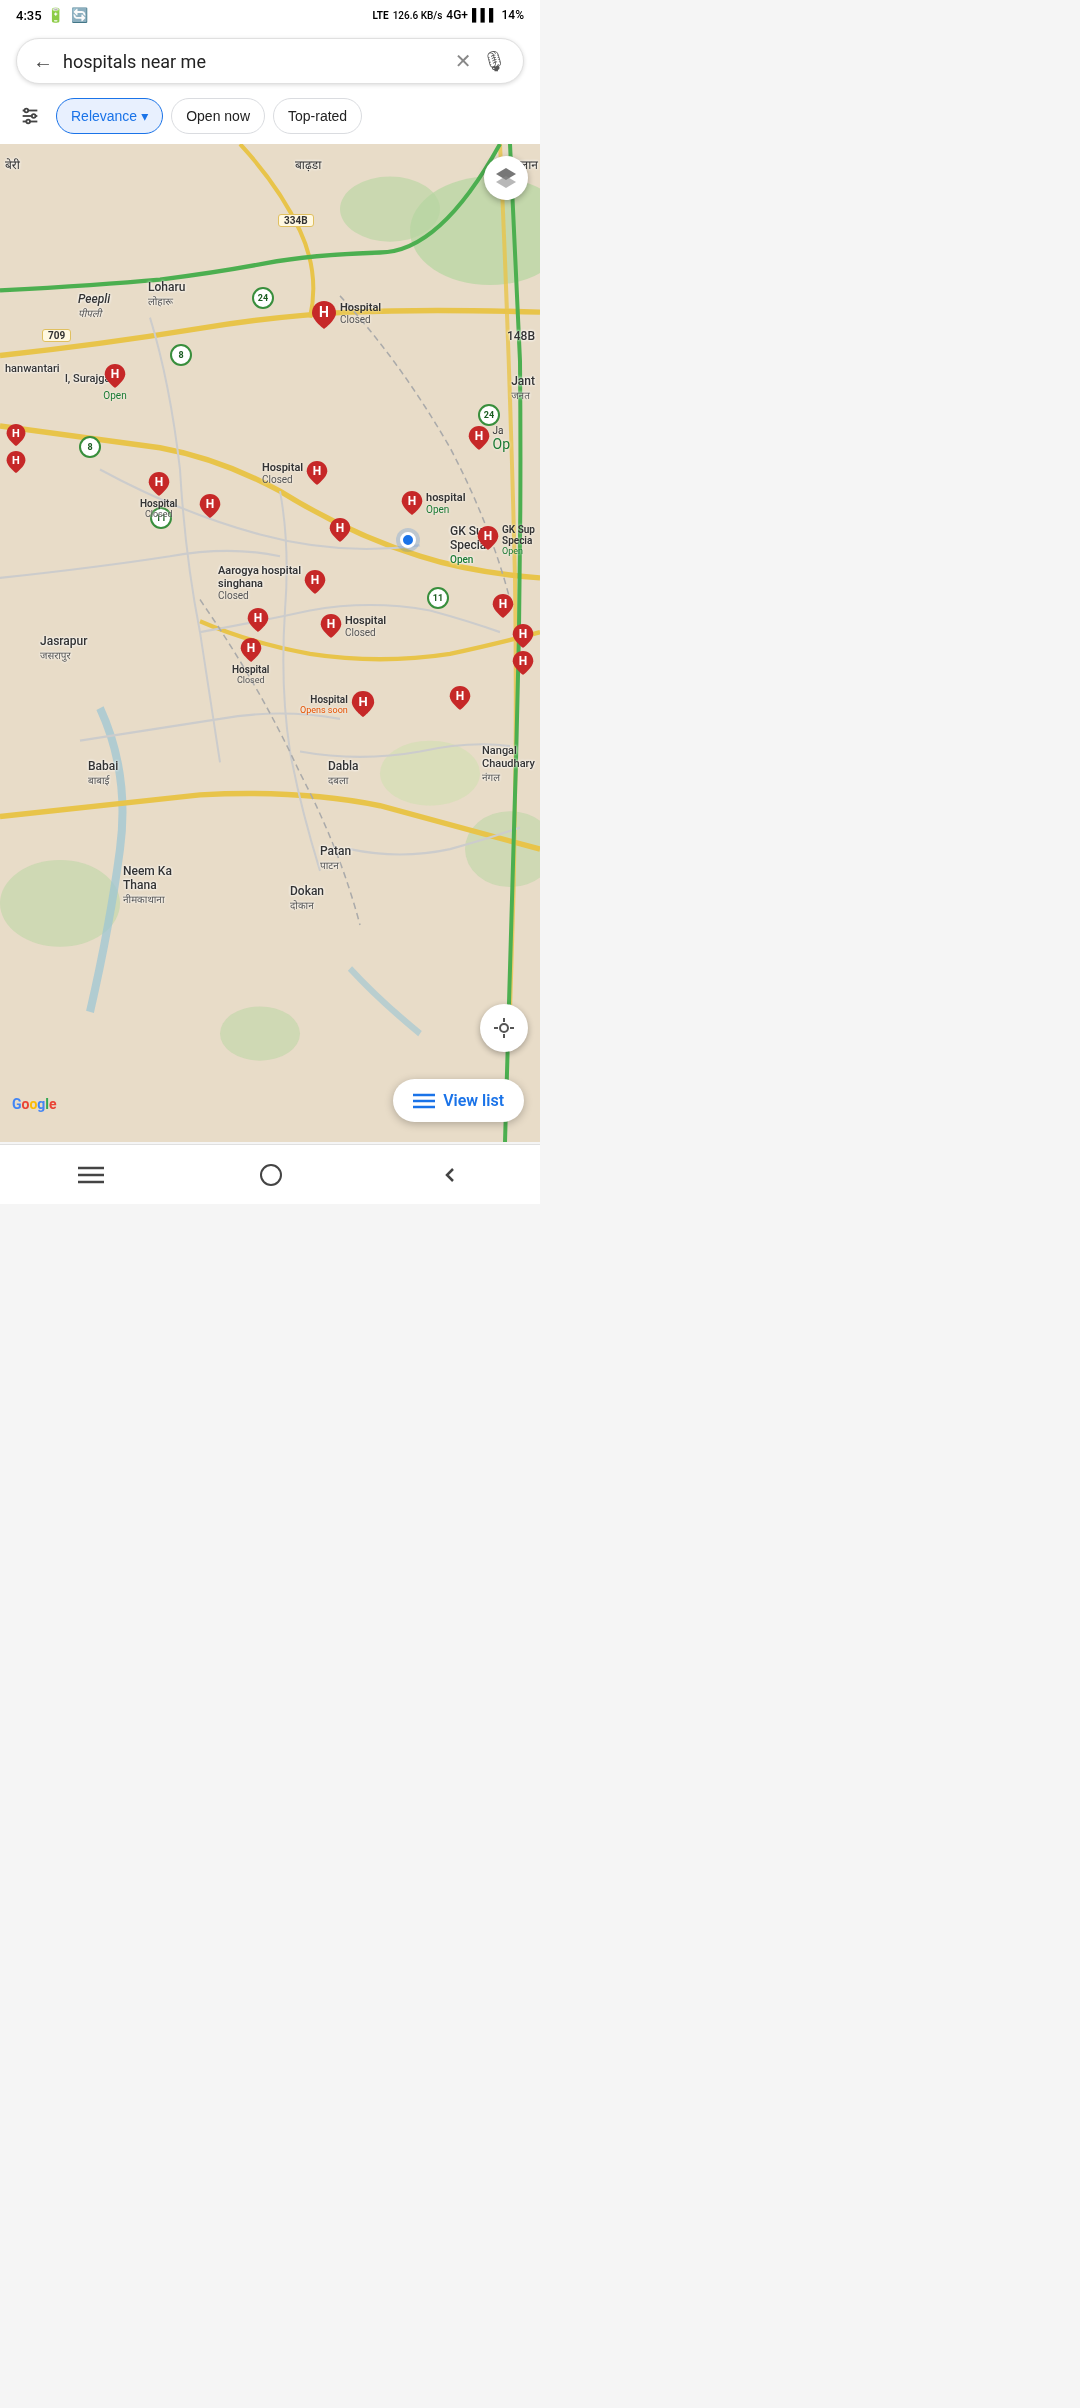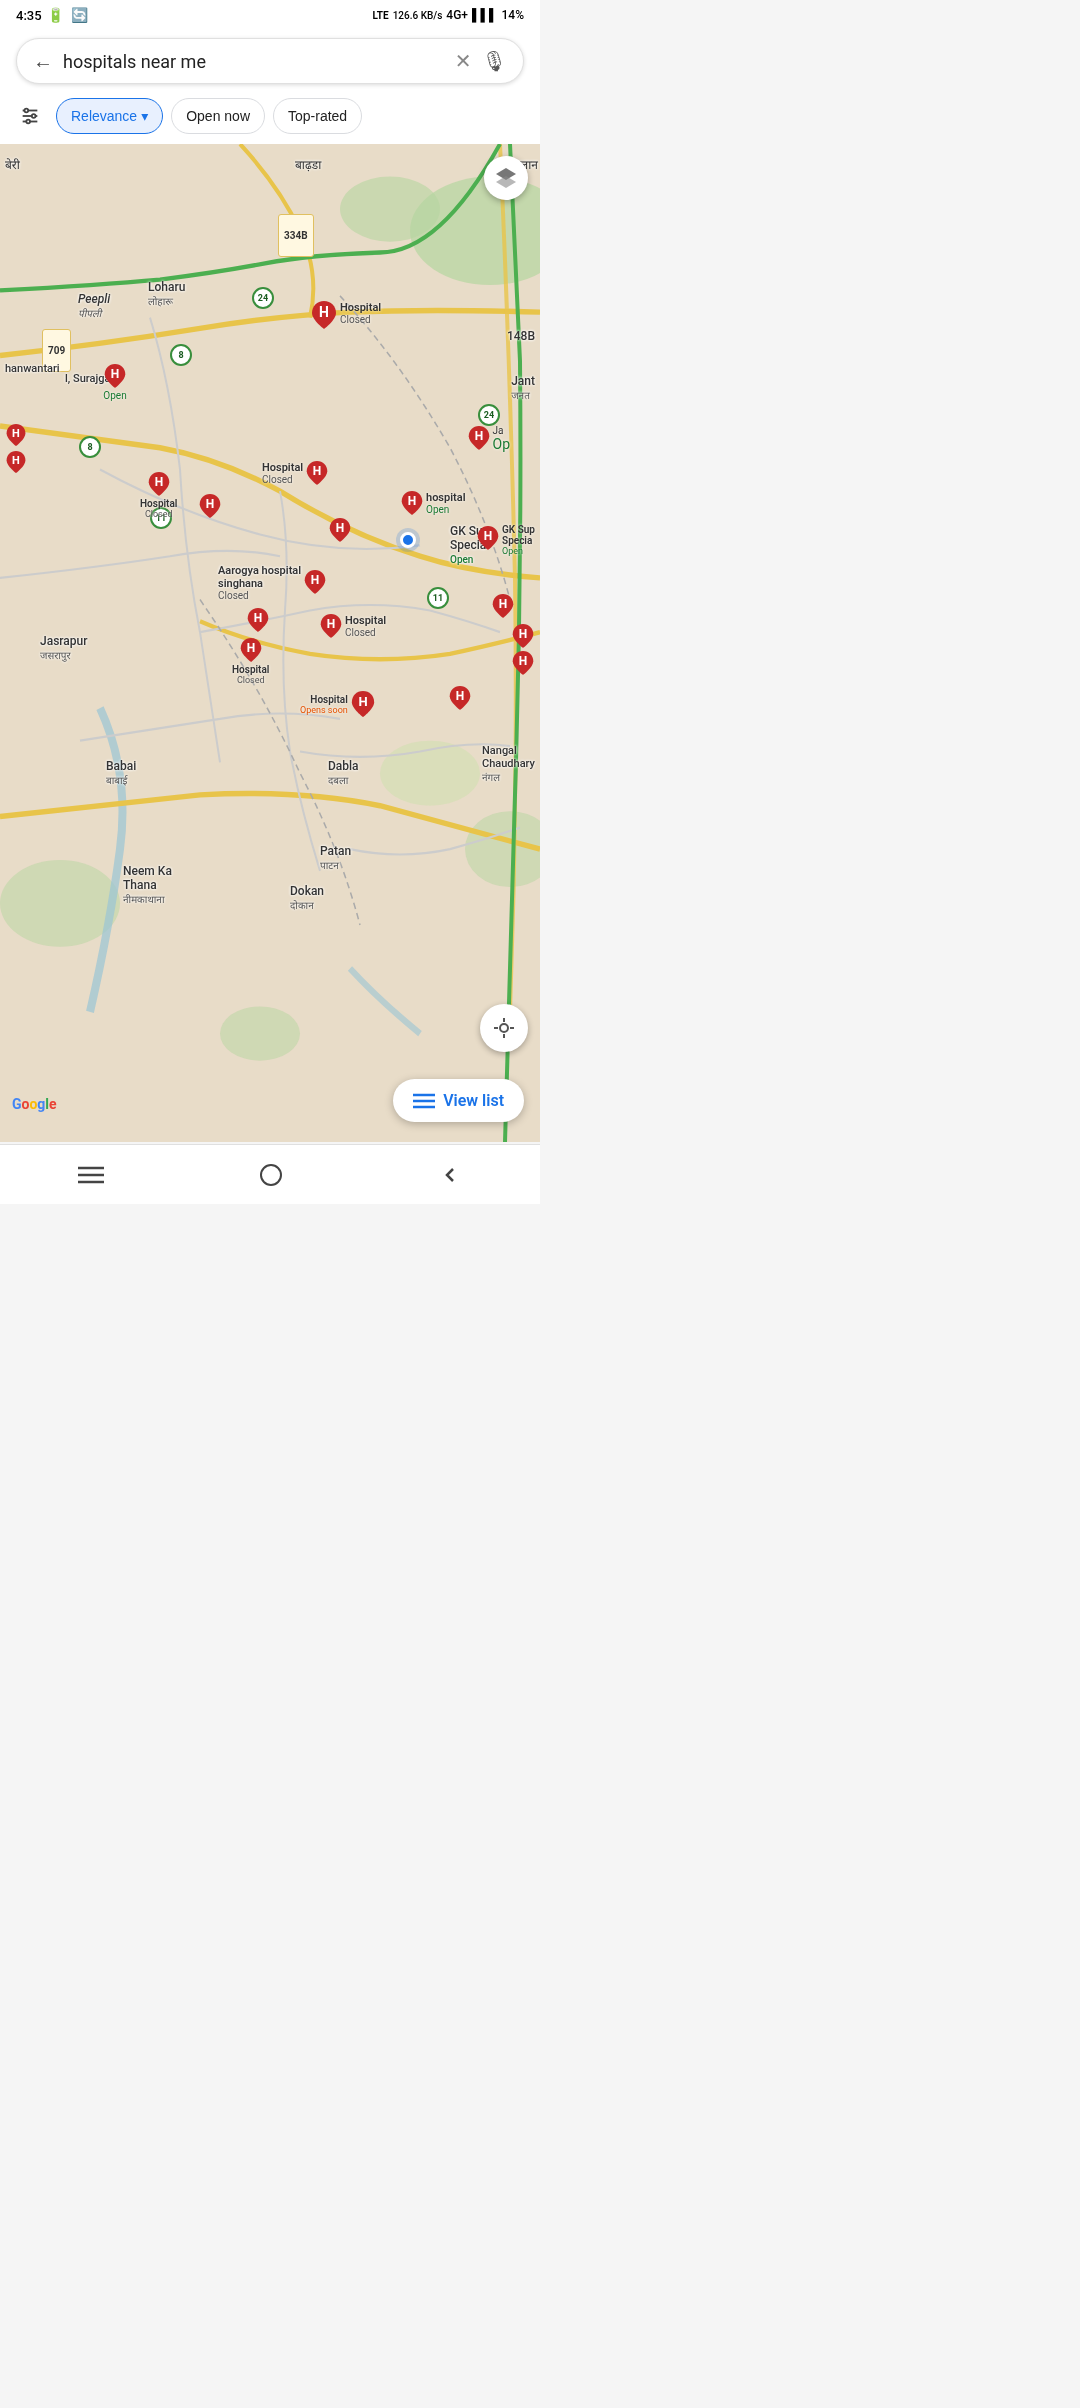--- a/index.html
+++ b/index.html
@@ -235,21 +235,21 @@
       border: 3px solid #fff;
       box-shadow: 0 0 0 4px rgba(26,115,232,0.2);
     }
 
     
     .road-label {
       position: absolute;
       background: #fff8e1;
       border: 1px solid #e0c060;
       border-radius: 3px;
-      padding: 15px 5px;
+      padding: 0 5px;
       font-size: 10px;
       font-weight: 700;
       color: #333;
       white-space: nowrap;
     }
     .nh-label {
       position: absolute;
       background: #fff;
       border: 2px solid #388e3c;
       border-radius: 50%;
@@ -382,21 +382,21 @@
     Peepli<br><span class="place-label-hindi">पीपली</span>
   </div>
   <div class="place-label" style="left:148px;top:136px;">
     Loharu<br><span class="place-label-hindi">लोहारू</span>
   </div>
   <div class="place-label" style="left:295px;top:12px;">बाढ़डा</div>
   <div class="place-label" style="left:5px;top:12px;">बेरी</div>
   <div class="place-label" style="left:40px;top:490px;">
     Jasrapur<br><span class="place-label-hindi">जसरापुर</span>
   </div>
-  <div class="place-label" style="left:88px;top:615px;margin-left:18px;">
+  <div class="place-label" style="left:88px;top:615px;">
     Babai<br><span class="place-label-hindi">बाबाई</span>
   </div>
   <div class="place-label" style="left:328px;top:615px;">
     Dabla<br><span class="place-label-hindi">दबला</span>
   </div>
   <div class="place-label" style="left:330;top:700px;left:320px;">
     Patan<br><span class="place-label-hindi">पाटन</span>
   </div>
   <div class="place-label" style="left:290px;top:740px;">
     Dokan<br><span class="place-label-hindi">दोकान</span>

